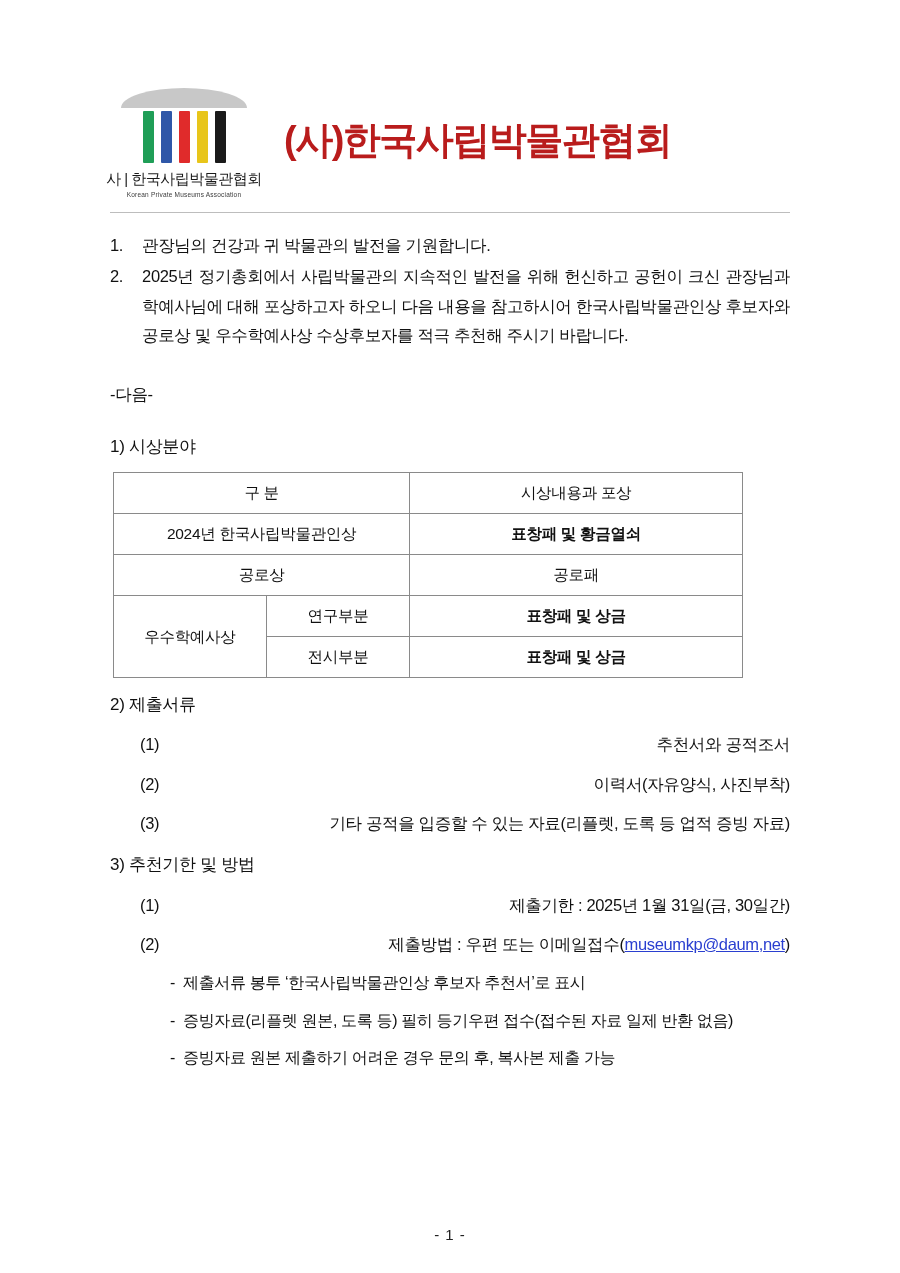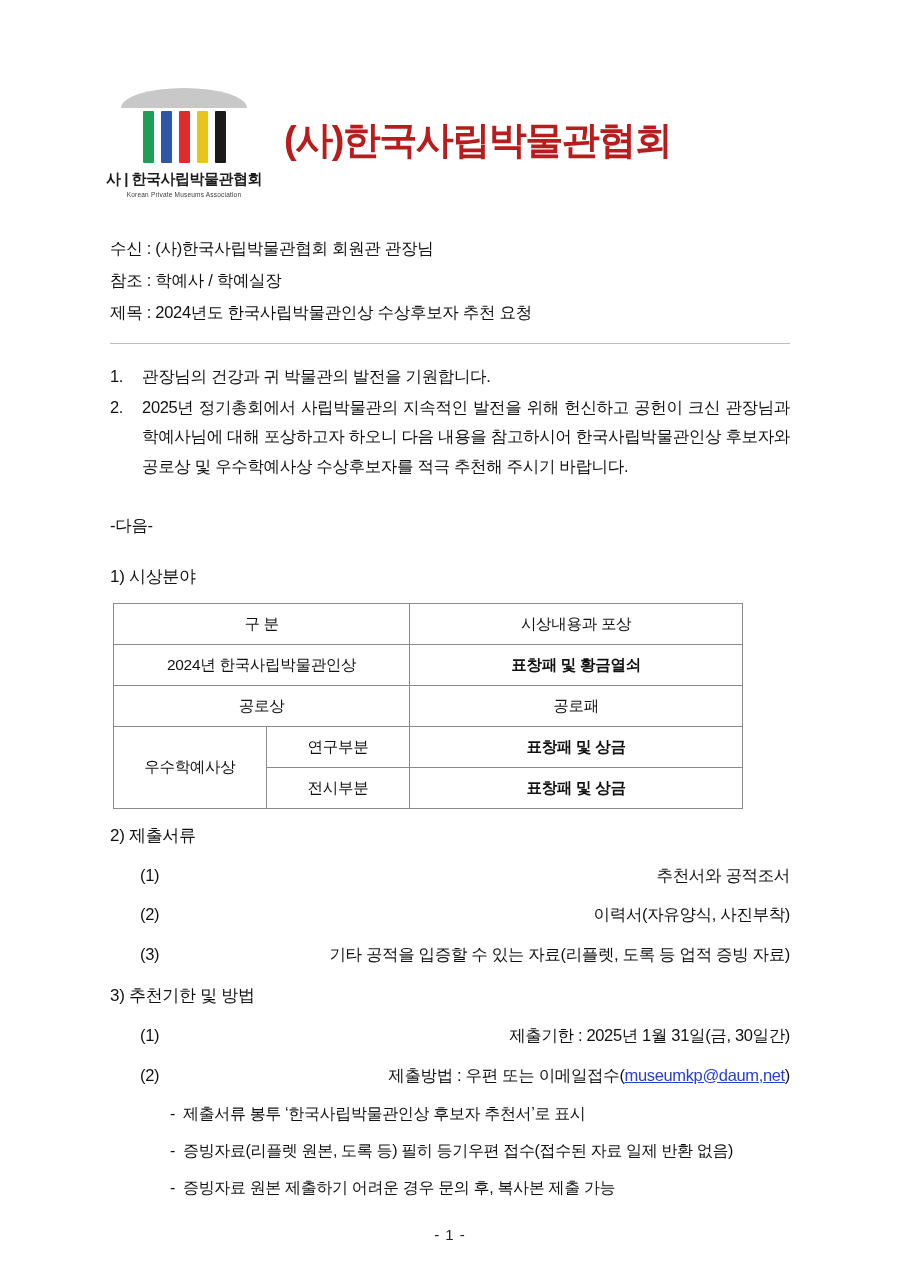--- a/index.html
+++ b/index.html
@@ -52,21 +52,21 @@
   }
   .logo-bars span {
     display: block;
     width: 11px;
     height: 52px;
     border-radius: 1px;
   }
   .logo-kr {
     margin-top: 7px;
     font-size: 15px;
-    font-weight: 700;
+    font-weight: 400;
     color: #1b1b1b;
     letter-spacing: -0.5px;
     white-space: nowrap;
   }
   .logo-en {
     margin-top: 2px;
     font-size: 6.5px;
     color: #3b3b3b;
     letter-spacing: 0.2px;
     white-space: nowrap;
@@ -210,34 +210,20 @@
         <span style="background:#e02b2b"></span>
         <span style="background:#e8c51a"></span>
         <span style="background:#1a1a1a"></span>
       </div>
       <div class="logo-kr">사 | 한국사립박물관협회</div>
       <div class="logo-en">Korean Private Museums Association</div>
     </div>
     <div class="org-title">(사)한국사립박물관협회</div>
   </div>
 
-  <div class="addr">
-    <div>
-      <span>수신 :</span>
-      <span>(사)한국사립박물관협회 회원관 관장님</span>
-    </div>
-    <div>
-      <span>참조 :</span>
-      <span>학예사 / 학예실장</span>
-    </div>
-    <div>
-      <span>제목 :</span>
-      <span>2024년도 한국사립박물관인상 수상후보자 추천 요청</span>
-    </div>
-  </div>
 
   <hr class="rule">
 
   <div class="body-text">
 
     <div class="num-item">
       <div class="num-marker">1.</div>
       <div class="num-body">관장님의 건강과 귀 박물관의 발전을 기원합니다.</div>
     </div>
 

